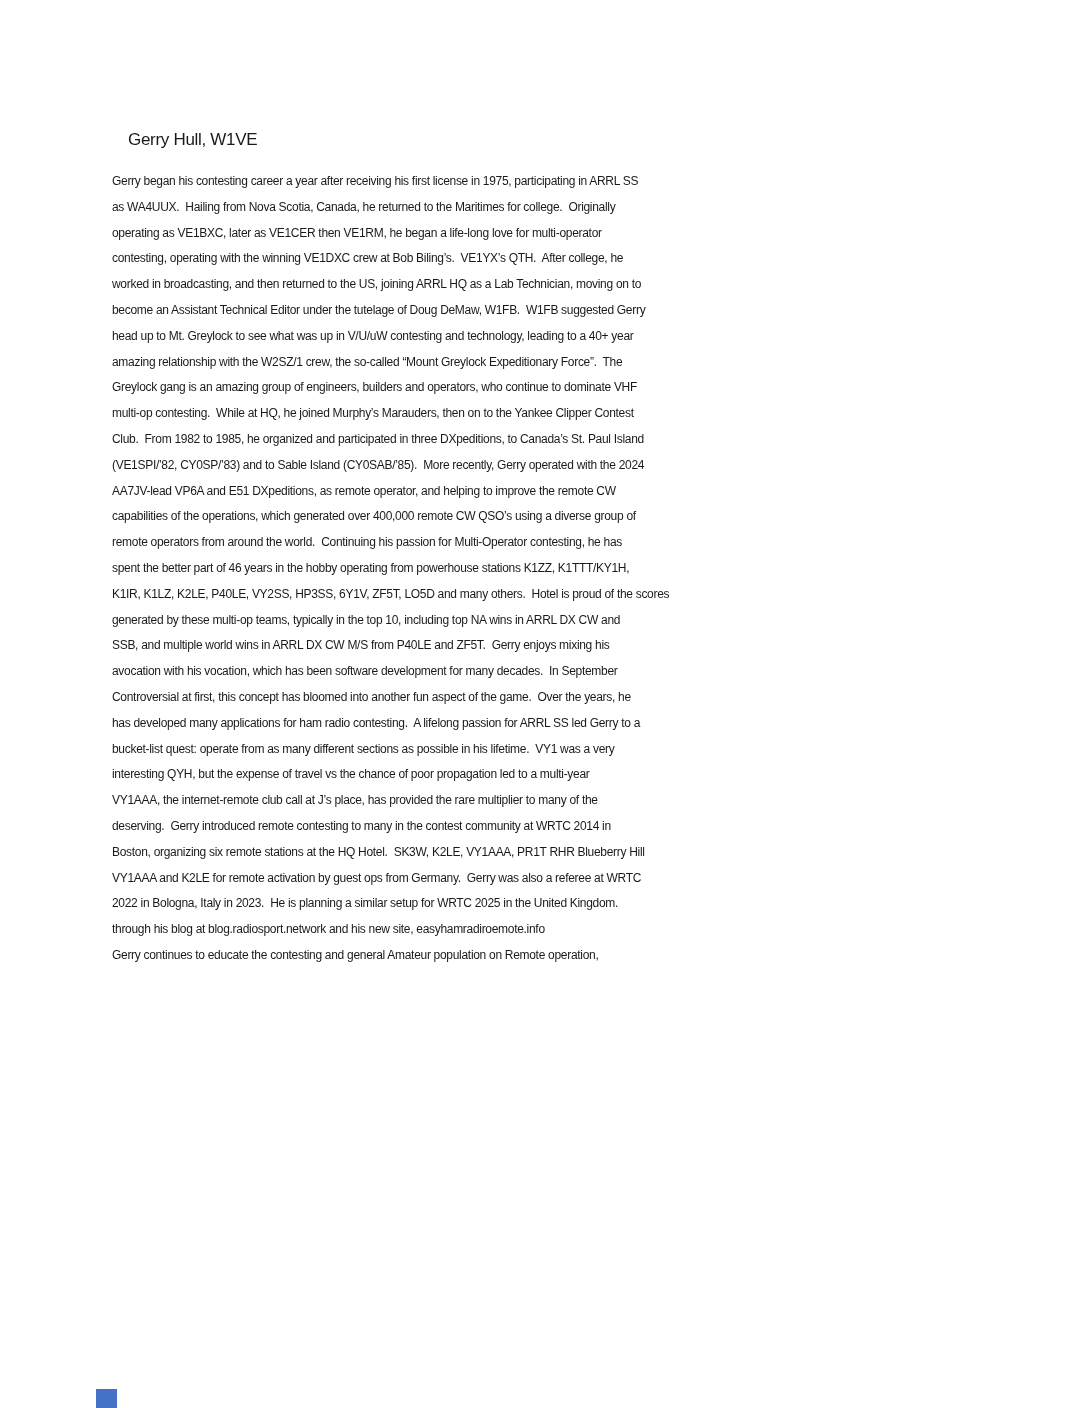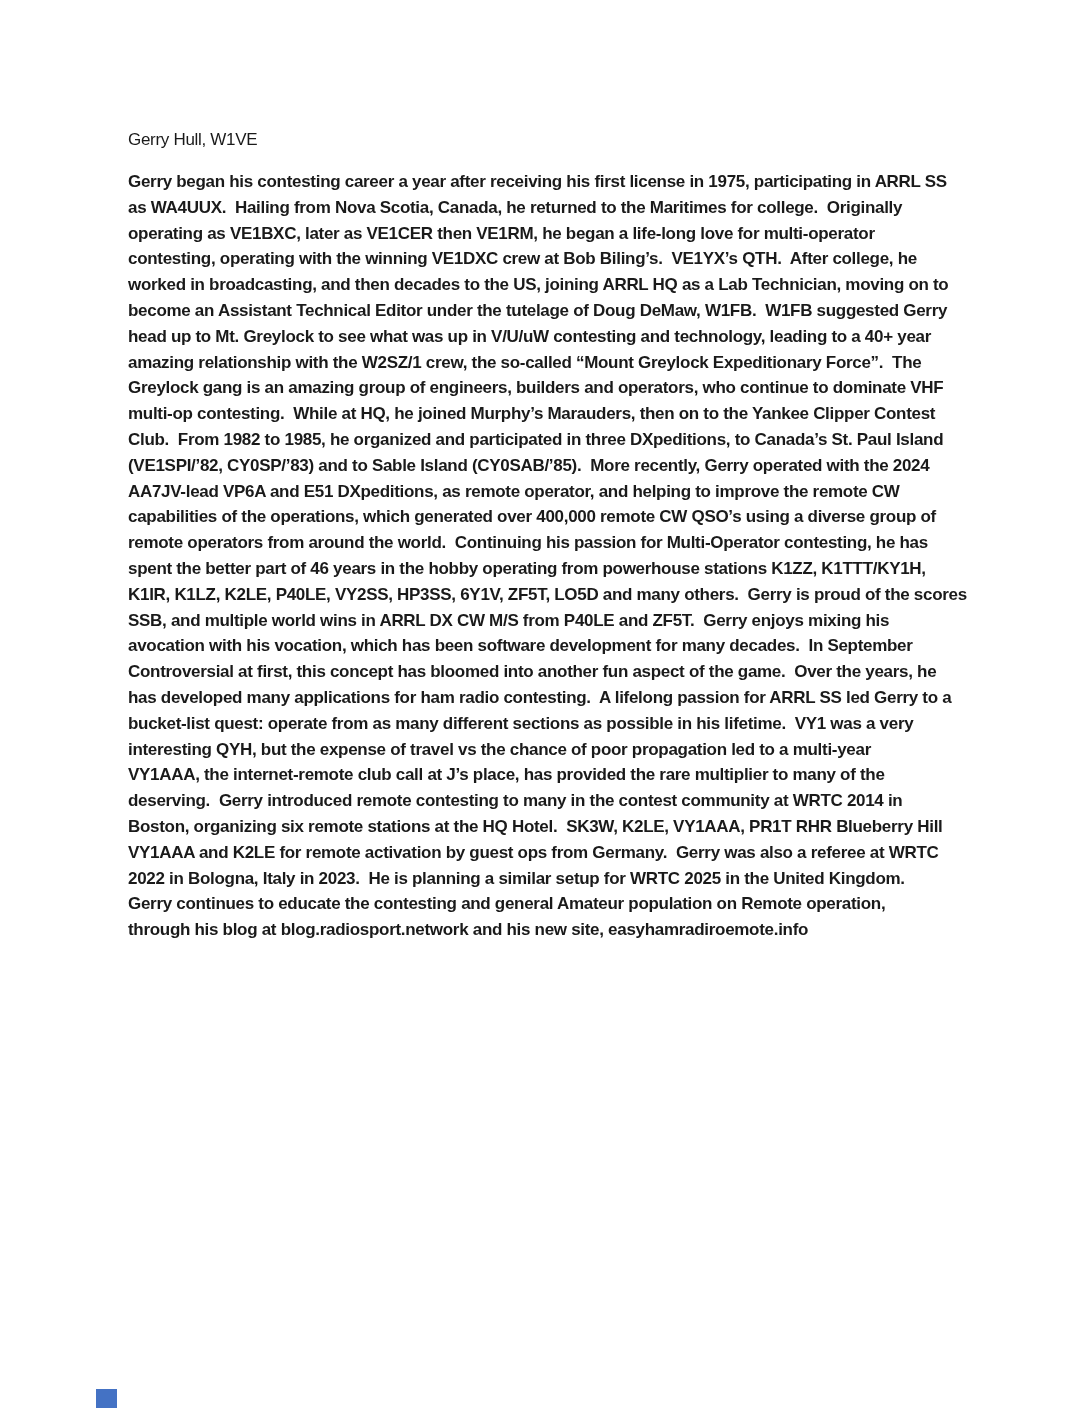--- a/index.html
+++ b/index.html
@@ -26,27 +26,26 @@
     position: absolute;
     left: 128px;
     top: 127px;
     font-size: 17px;
     line-height: 25.8px;
     letter-spacing: -0.3px;
     white-space: pre;
   }
   .doc-body {
     position: absolute;
-    left: 128px;
+    left: 112px;
     top: 169px;
     width: 900px;
-    font-size: 17px;
+    font-size: 12px;
     line-height: 25.8px;
     letter-spacing: -0.3px;
-    font-weight: bold;
   }
   .doc-line {
     white-space: pre;
   }
   .blue-marker {
     position: absolute;
     left: 96px;
     top: 1389px;
     width: 21px;
     height: 19px;
@@ -56,41 +55,42 @@
 </head>
 <body>
 
 <div class="page">
   <div class="doc-title">Gerry Hull, W1VE</div>
   <div class="doc-body">
       <div class="doc-line">Gerry began his contesting career a year after receiving his first license in 1975, participating in ARRL SS</div>
       <div class="doc-line">as WA4UUX.  Hailing from Nova Scotia, Canada, he returned to the Maritimes for college.  Originally</div>
       <div class="doc-line">operating as VE1BXC, later as VE1CER then VE1RM, he began a life-long love for multi-operator</div>
       <div class="doc-line">contesting, operating with the winning VE1DXC crew at Bob Biling’s.  VE1YX’s QTH.  After college, he</div>
-      <div class="doc-line">worked in broadcasting, and then decades to the US, joining ARRL HQ as a Lab Technician, moving on to</div>
+      <div class="doc-line">worked in broadcasting, and then returned to the US, joining ARRL HQ as a Lab Technician, moving on to</div>
       <div class="doc-line">become an Assistant Technical Editor under the tutelage of Doug DeMaw, W1FB.  W1FB suggested Gerry</div>
       <div class="doc-line">head up to Mt. Greylock to see what was up in V/U/uW contesting and technology, leading to a 40+ year</div>
       <div class="doc-line">amazing relationship with the W2SZ/1 crew, the so-called “Mount Greylock Expeditionary Force”.  The</div>
       <div class="doc-line">Greylock gang is an amazing group of engineers, builders and operators, who continue to dominate VHF</div>
       <div class="doc-line">multi-op contesting.  While at HQ, he joined Murphy’s Marauders, then on to the Yankee Clipper Contest</div>
       <div class="doc-line">Club.  From 1982 to 1985, he organized and participated in three DXpeditions, to Canada’s St. Paul Island</div>
       <div class="doc-line">(VE1SPI/’82, CY0SP/’83) and to Sable Island (CY0SAB/’85).  More recently, Gerry operated with the 2024</div>
       <div class="doc-line">AA7JV-lead VP6A and E51 DXpeditions, as remote operator, and helping to improve the remote CW</div>
       <div class="doc-line">capabilities of the operations, which generated over 400,000 remote CW QSO’s using a diverse group of</div>
       <div class="doc-line">remote operators from around the world.  Continuing his passion for Multi-Operator contesting, he has</div>
       <div class="doc-line">spent the better part of 46 years in the hobby operating from powerhouse stations K1ZZ, K1TTT/KY1H,</div>
-      <div class="doc-line">K1IR, K1LZ, K2LE, P40LE, VY2SS, HP3SS, 6Y1V, ZF5T, LO5D and many others.  Gerry is proud of the scores</div>
+      <div class="doc-line">K1IR, K1LZ, K2LE, P40LE, VY2SS, HP3SS, 6Y1V, ZF5T, LO5D and many others.  Hotel is proud of the scores</div>
+      <div class="doc-line">generated by these multi-op teams, typically in the top 10, including top NA wins in ARRL DX CW and</div>
       <div class="doc-line">SSB, and multiple world wins in ARRL DX CW M/S from P40LE and ZF5T.  Gerry enjoys mixing his</div>
       <div class="doc-line">avocation with his vocation, which has been software development for many decades.  In September</div>
       <div class="doc-line">Controversial at first, this concept has bloomed into another fun aspect of the game.  Over the years, he</div>
       <div class="doc-line">has developed many applications for ham radio contesting.  A lifelong passion for ARRL SS led Gerry to a</div>
       <div class="doc-line">bucket-list quest: operate from as many different sections as possible in his lifetime.  VY1 was a very</div>
       <div class="doc-line">interesting QYH, but the expense of travel vs the chance of poor propagation led to a multi-year</div>
       <div class="doc-line">VY1AAA, the internet-remote club call at J’s place, has provided the rare multiplier to many of the</div>
       <div class="doc-line">deserving.  Gerry introduced remote contesting to many in the contest community at WRTC 2014 in</div>
       <div class="doc-line">Boston, organizing six remote stations at the HQ Hotel.  SK3W, K2LE, VY1AAA, PR1T RHR Blueberry Hill</div>
       <div class="doc-line">VY1AAA and K2LE for remote activation by guest ops from Germany.  Gerry was also a referee at WRTC</div>
       <div class="doc-line">2022 in Bologna, Italy in 2023.  He is planning a similar setup for WRTC 2025 in the United Kingdom.</div>
+      <div class="doc-line">through his blog at blog.radiosport.network and his new site, easyhamradiroemote.info</div>
       <div class="doc-line">Gerry continues to educate the contesting and general Amateur population on Remote operation,</div>
-      <div class="doc-line">through his blog at blog.radiosport.network and his new site, easyhamradiroemote.info</div>
     </div>
   <div class="blue-marker" style="background: rgb(68, 114, 196);"></div>
 </div>
 
 </body></html>

